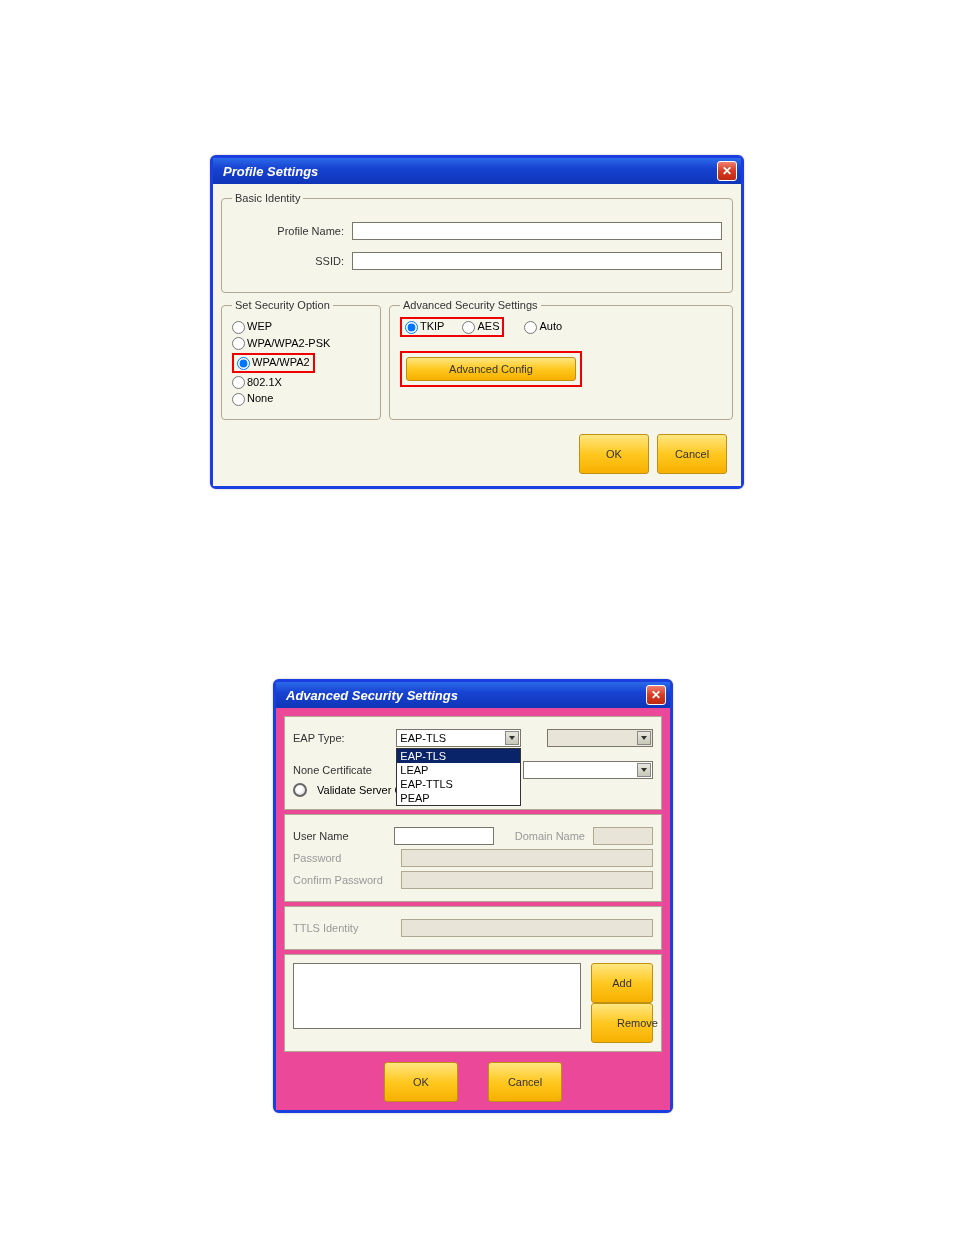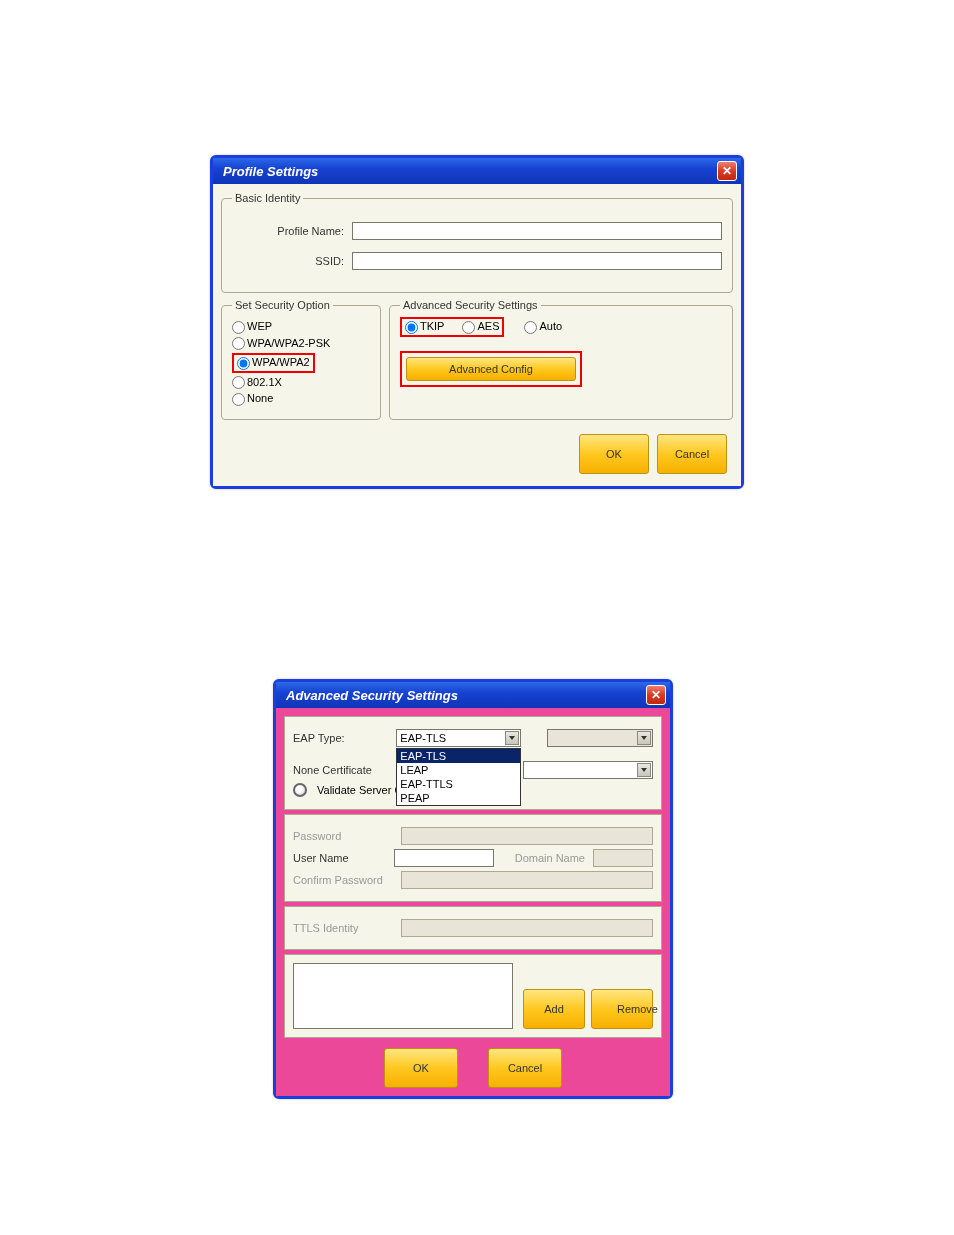--- a/index.html
+++ b/index.html
@@ -227,23 +227,21 @@
     flex: 1;
   }
   .listbox {
     width: 300px;
     height: 66px;
     background: #fff;
     border: 1px solid #7a766a;
   }
   .adv-btn-col {
     display: flex;
-    flex-direction: row;
-    gap: 6px;
-    align-items: flex-end;
+    flex-direction: column;
   }
   .adv-ok-cancel {
     display: flex;
     justify-content: center;
     gap: 30px;
     padding-top: 6px;
   }
 
   
   #dialog1 {
@@ -354,28 +352,28 @@
         </div>
       </div>
       <div class="field-row">
         <span class="radio-circle"></span>
         <span style="margin-left:-2px;">Validate Server Certificate</span>
       </div>
     </div>
 
     <div class="panel">
       <div class="field-row">
-        <div class="field-label disabled">Password</div>
-        <div class="disabled-input"></div>
-      </div>
-      <div class="field-row">
         <div class="field-label">User Name</div>
         <input class="text-input" type="text" style="width: 100px; flex: 0 0 auto;">
         <div class="field-label disabled" style="text-align:right;width:90px;">Domain Name</div>
         <div class="disabled-input" style="width:60px;flex:none;"></div>
+      </div>
+      <div class="field-row">
+        <div class="field-label disabled">Password</div>
+        <div class="disabled-input"></div>
       </div>
       <div class="field-row">
         <div class="field-label disabled">Confirm Password</div>
         <div class="disabled-input"></div>
       </div>
     </div>
 
     <div class="panel">
       <div class="field-row">
         <div class="field-label disabled">TTLS Identity</div>

